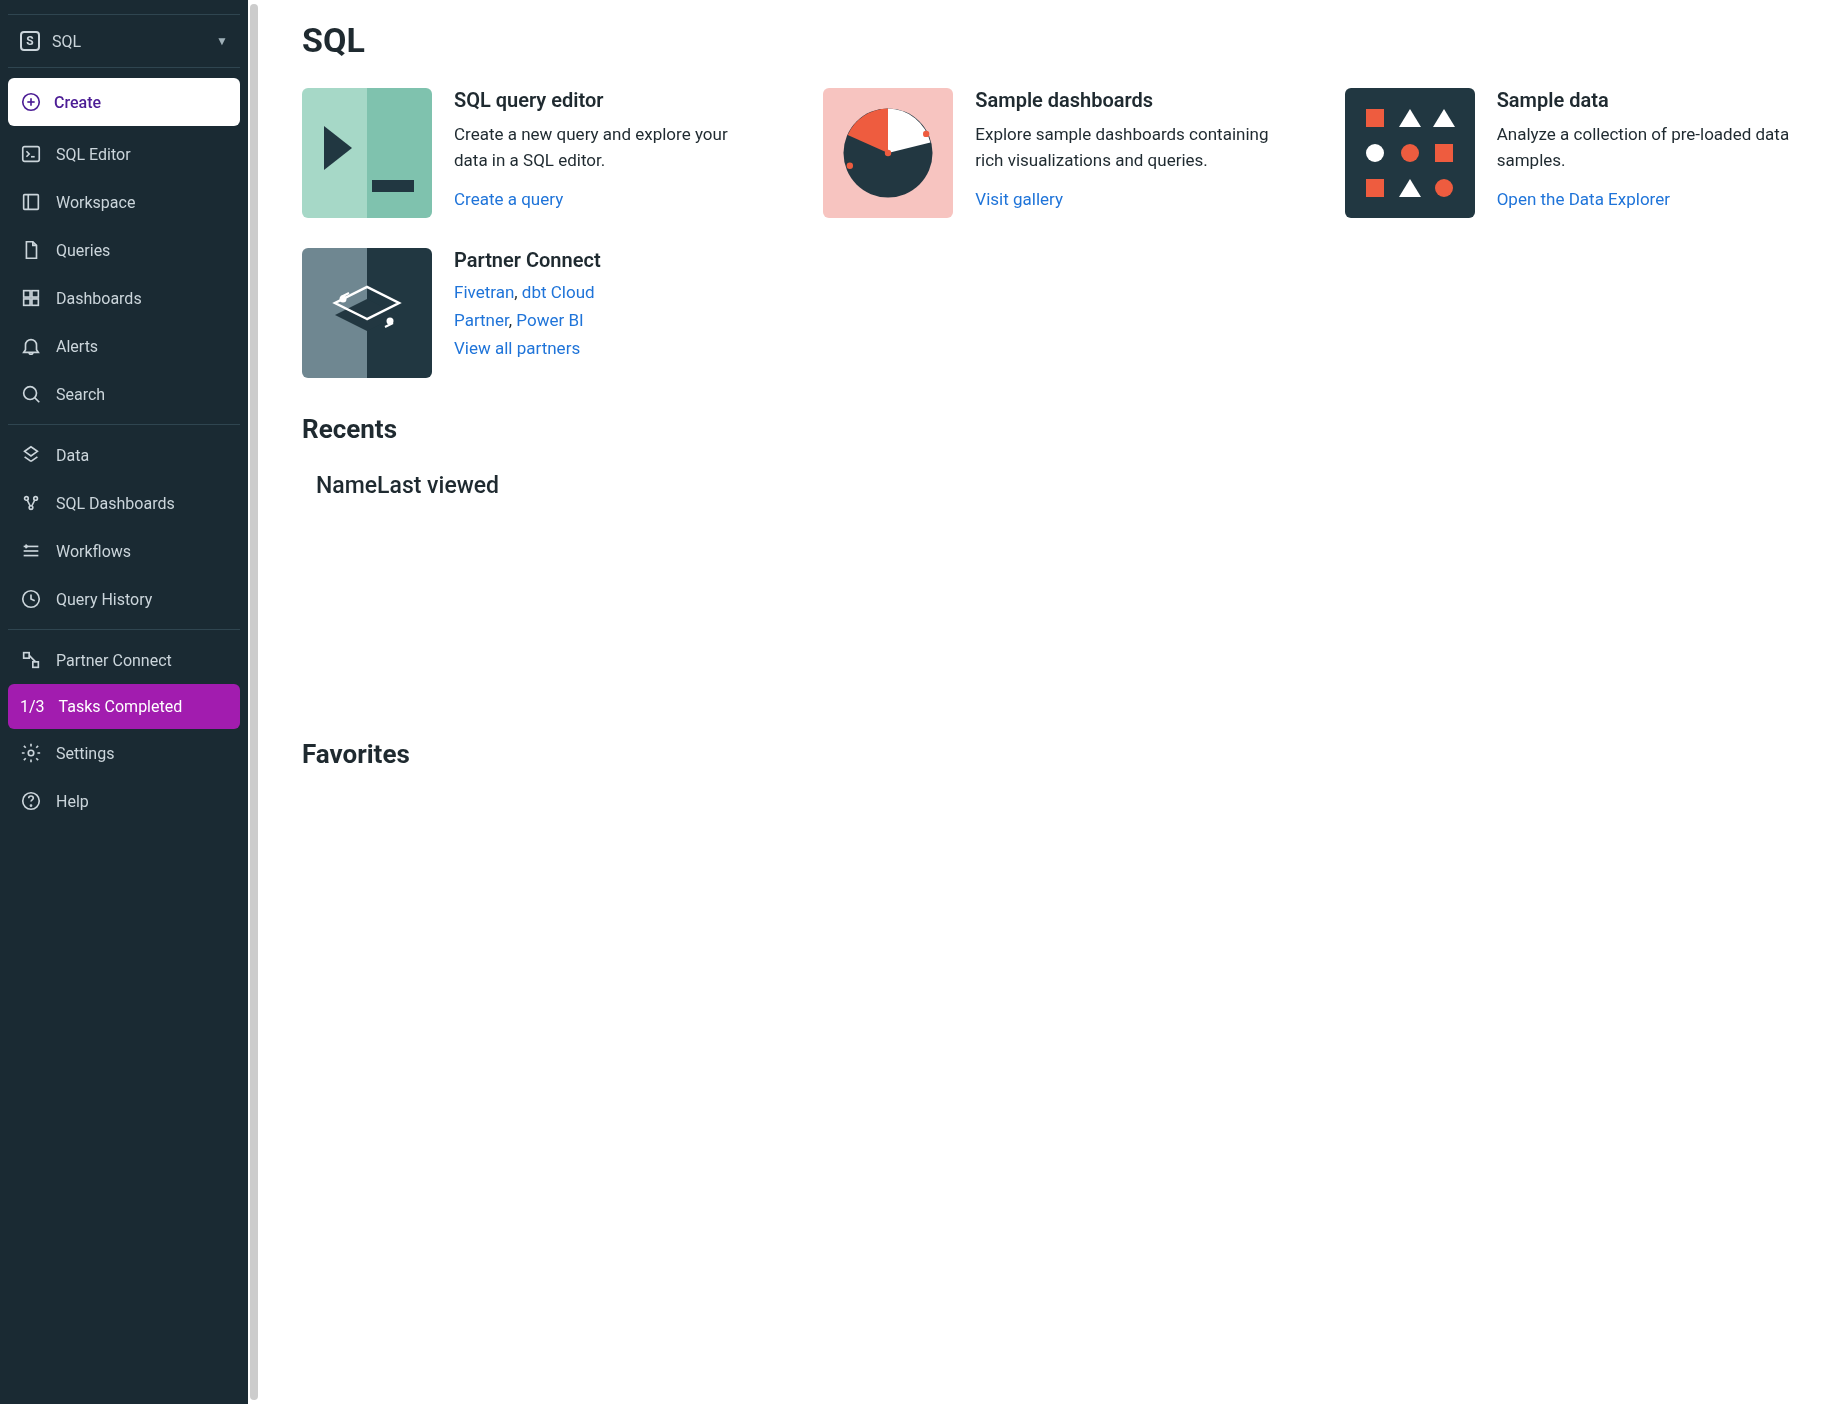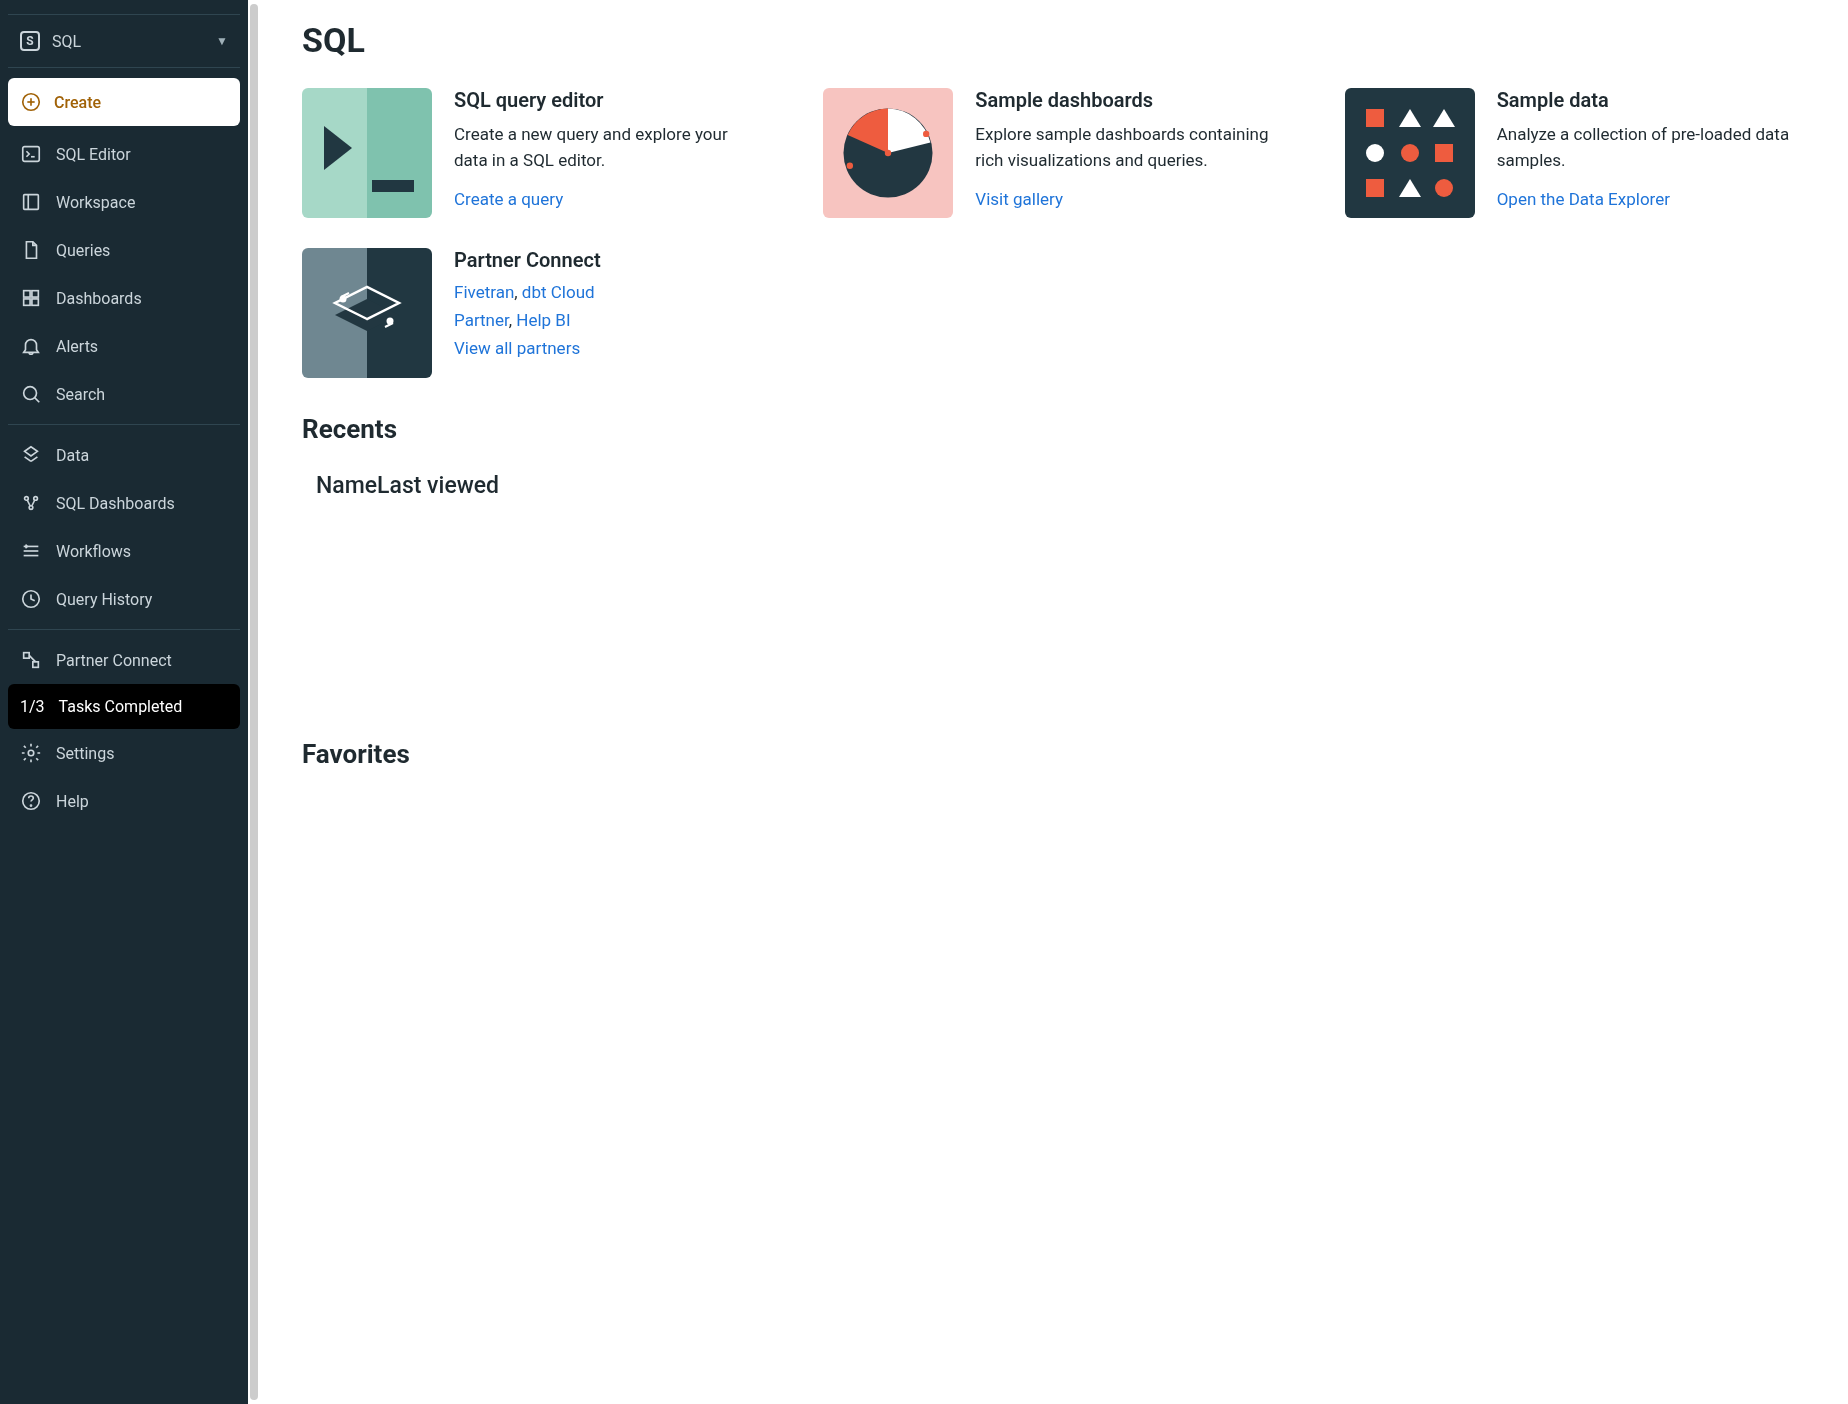--- a/index.html
+++ b/index.html
@@ -58,27 +58,27 @@
       align-items: center;
       gap: 14px;
       padding: 13px 12px;
       font-size: 16px;
       cursor: pointer;
       border-radius: 6px;
       color: #cbd5db;
     }
     .nav-item.create {
       background: #ffffff;
-      color: #a16207;
+      color: #4c1d95;
       font-weight: 500;
       margin: 4px 0;
       gap: 12px;
     }
     .nav-item.tasks {
-      background: #000000;
+      background: #a21caf;
       color: #ffffff;
     }
     .nav-icon {
       width: 22px; height: 22px;
       display: flex; align-items: center; justify-content: center;
       flex-shrink: 0;
     }
     .nav-icon svg { width: 22px; height: 22px; stroke: currentColor; fill: none; stroke-width: 1.8; }
     .tasks-count { font-weight: 400; }
     
@@ -401,21 +401,21 @@
           <polyline points="32,30 24,34" stroke="#ffffff" stroke-width="2" fill="none"></polyline>
           <polyline points="68,64 76,60" stroke="#ffffff" stroke-width="2" fill="none"></polyline>
         </svg>
       </div>
       <div class="card-body">
         <div class="card-title">Partner Connect</div>
         <div class="link-row">
           <a class="link">Fivetran</a><span>, </span><a class="link">dbt Cloud</a>
         </div>
         <div class="link-row">
-          <a class="link">Partner</a><span>, </span><a class="link">Help BI</a>
+          <a class="link">Partner</a><span>, </span><a class="link">Power BI</a>
         </div>
         <div class="link-row">
           <a class="link">View all partners</a>
         </div>
       </div>
     </div>
 
   </div>
 
   <section class="recents">

